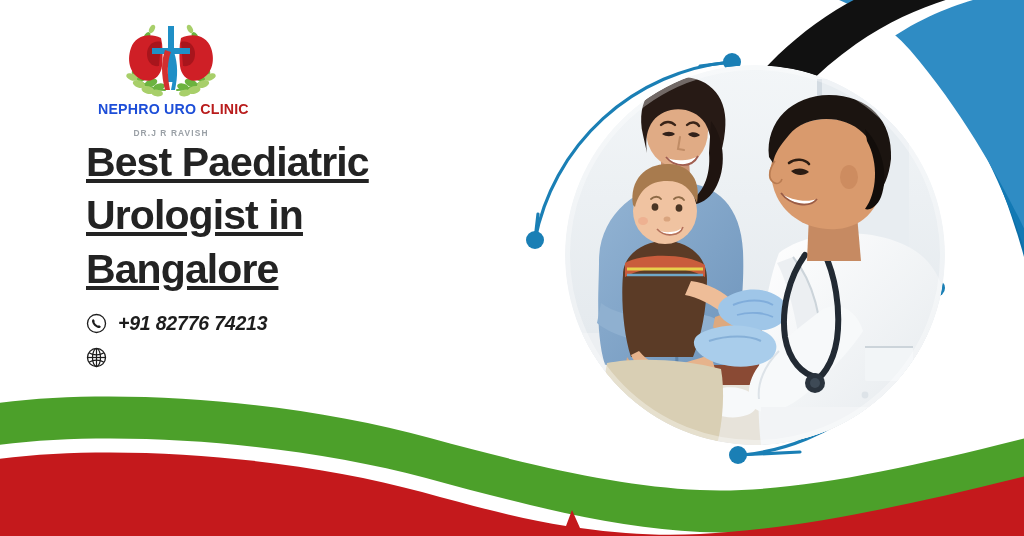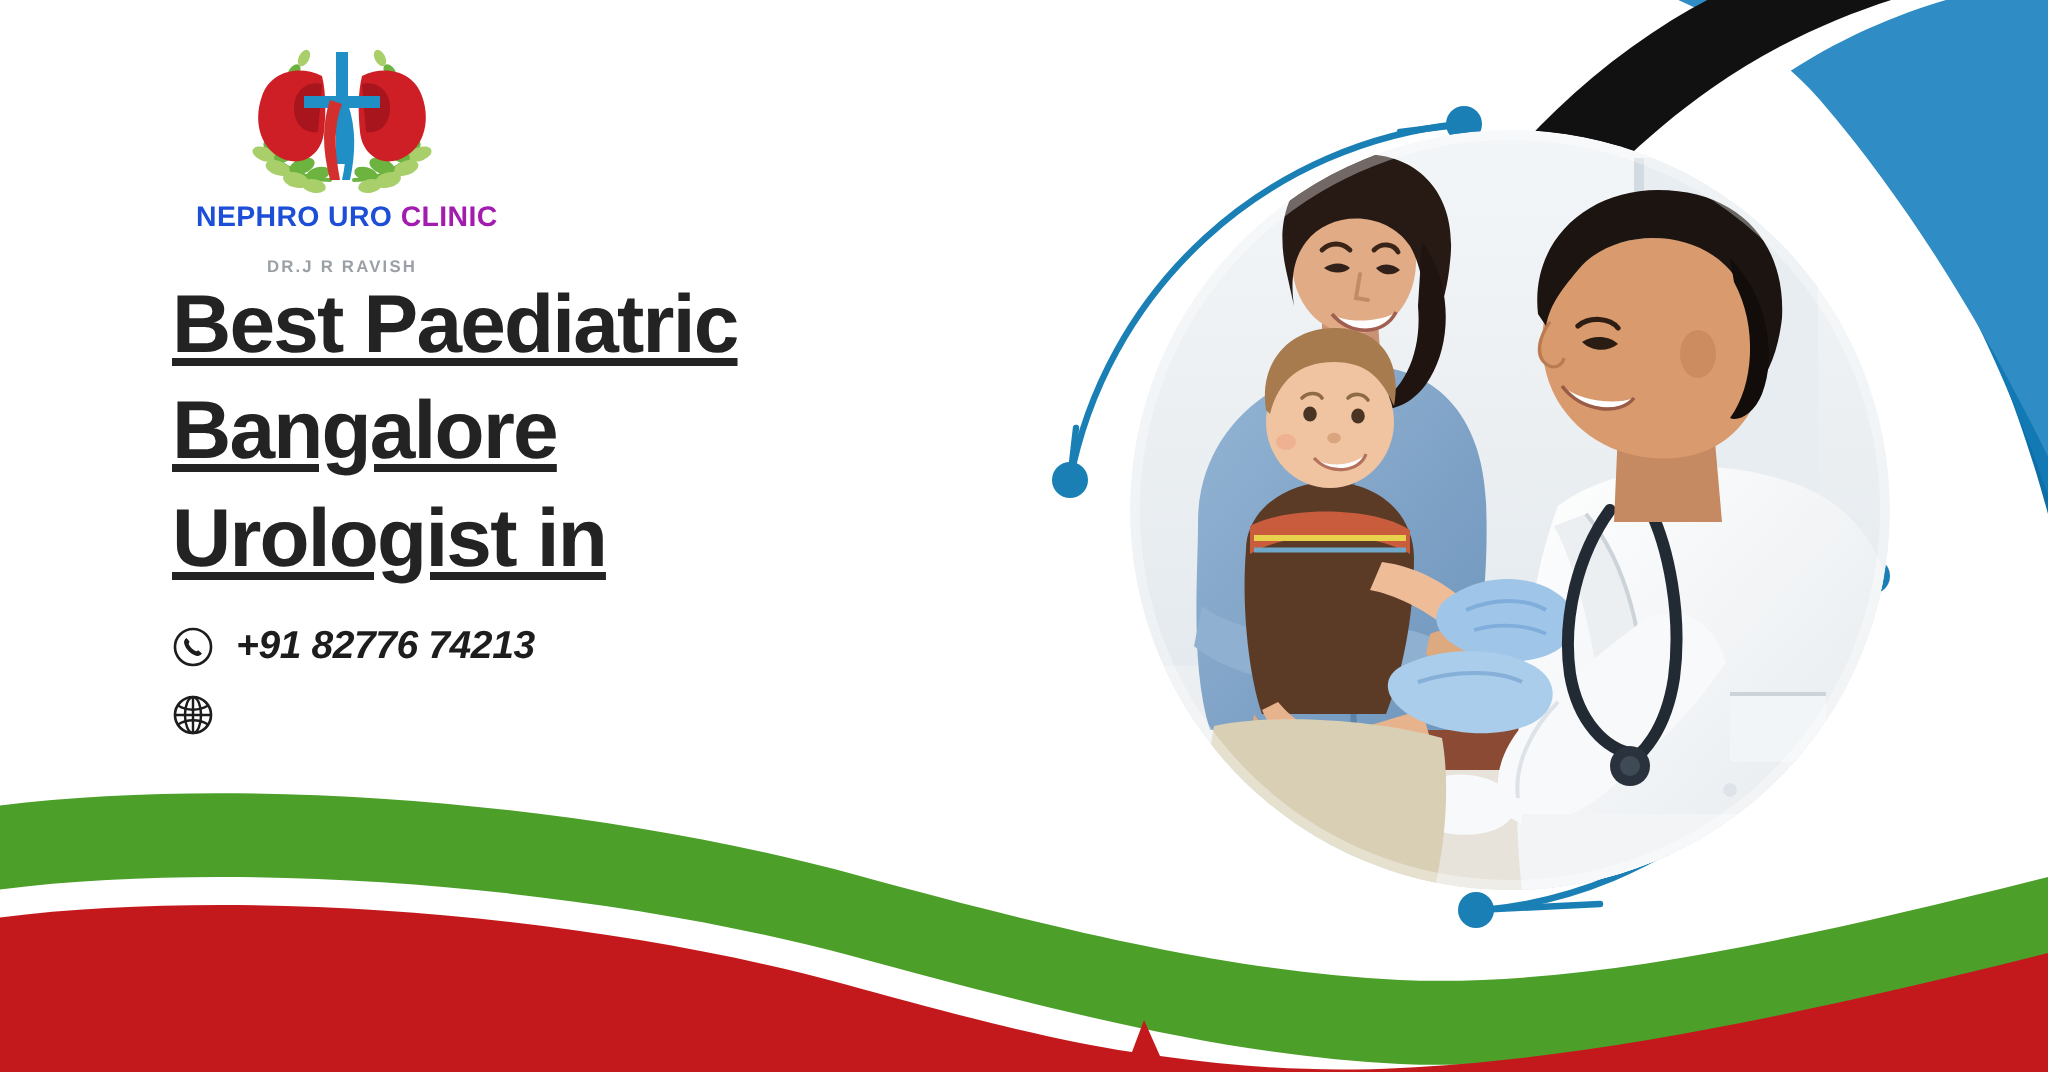--- a/index.html
+++ b/index.html
@@ -29,21 +29,21 @@
   #logo-mark { width:100px; height:80px; margin:0 auto; display:block; }
   #logo-wordmark {
     margin-top:2px;
     font-size:14.2px;
     font-weight:bold;
     letter-spacing:0.2px;
     white-space:nowrap;
     line-height:1.05;
   }
   #logo-wordmark .w-dark { color:#1d4ed8; }
-  #logo-wordmark .w-red  { color:#a21caf; }
+  #logo-wordmark .w-red  { color:#b91c1c; }
   #logo-sub {
     margin-top:11px;
     font-size:8.4px;
     font-weight:bold;
     letter-spacing:1.1px;
     color:#9aa0a6;
     white-space:nowrap;
   }
 
   
@@ -326,22 +326,22 @@
       <path d="M 53 32 C 57 44 57 56 54 70 L 50 70 C 53 56 53 44 50 34 Z" fill="#1f8fc6"></path>
     </svg>
     <div id="logo-wordmark">
       <span class="w-dark">NEPHRO URO</span><span>&nbsp;</span><span class="w-red">CLINIC</span>
     </div>
     <div id="logo-sub">DR.J R RAVISH</div>
   </div>
 
   <h1 id="headline">
     <span class="hl-line">Best Paediatric</span>
+    <span class="hl-line">Urologist in</span>
     <span class="hl-line">Bangalore</span>
-    <span class="hl-line">Urologist in</span>
   </h1>
 
   <div id="contact">
 
     <div class="contact-row">
       <svg class="c-icon" viewBox="0 0 24 24">
         <circle cx="12" cy="12" r="10.3" fill="none" stroke="#1d1d1d" stroke-width="1.5"></circle>
         <path d="M8.3 6.9 C7.2 7.6 6.6 8.9 7 10.2 C7.8 13.2 10.8 16.2 13.8 17 C15.1 17.4 16.4 16.8 17.1 15.7
                  L15.0 13.9 C14.4 14.4 13.7 14.6 13.1 14.2 C11.6 13.3 10.7 12.4 9.8 10.9
                  C9.4 10.3 9.6 9.6 10.1 9.0 Z" fill="#1d1d1d"></path>

